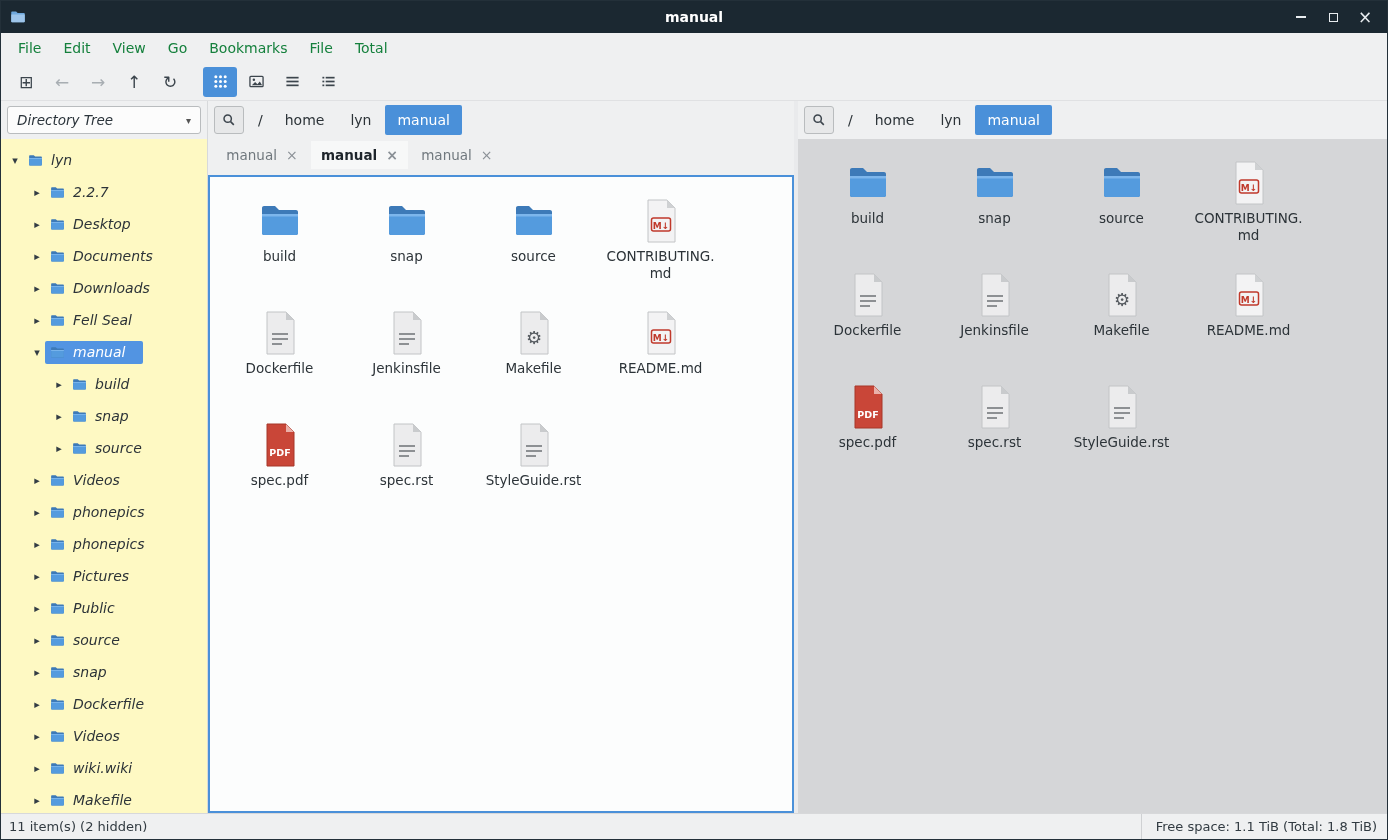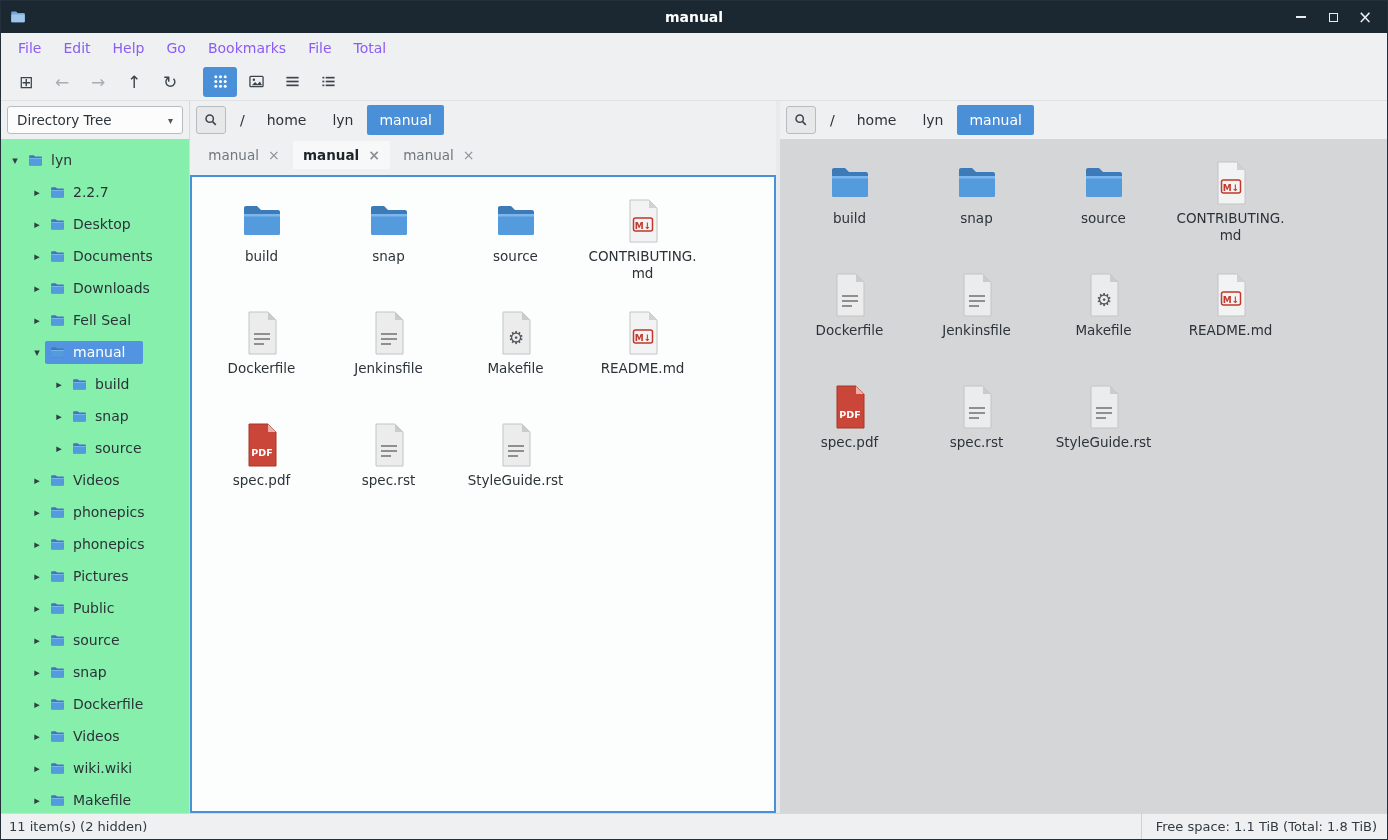--- a/index.html
+++ b/index.html
@@ -12,34 +12,34 @@
   .app-icon { display:flex; align-items:center; }
   .titlebar .title { position:absolute; left:0; right:0; text-align:center; color:#fff; font-weight:bold; font-size:14px; pointer-events:none; }
   .win-controls { margin-left:auto; display:flex; gap:4px; z-index:2; }
   .wc { width:28px; height:24px; display:flex; align-items:center; justify-content:center; color:#e8ecef; }
   .wc-min { display:block; width:10px; height:2px; background:#e8ecef; }
   .wc-max { display:block; width:9px; height:9px; border:1.5px solid #e8ecef; }
   .wc-close::before { content:"\00D7"; font-size:17px; line-height:1; }
 
   
   .menubar { height:30px; background:#eff0f1; display:flex; align-items:center; padding-left:6px; flex:none; }
-  .menu-item { padding:0 11px; line-height:30px; color:#8b5cf6; }
+  .menu-item { padding:0 11px; line-height:30px; color:#15803d; }
 
   
   .toolbar { height:38px; background:#eff0f1; border-bottom:1px solid #e0e1e3; display:flex; align-items:center; padding:0 8px; gap:2px; flex:none; }
   .tb-btn { width:34px; height:30px; display:flex; align-items:center; justify-content:center; border-radius:3px; color:#3c454d; font-size:17px; cursor:default; }
   .tb-btn.disabled { color:#a8aeb3; }
   .tb-btn.active { background:#4a90d9; color:#fff; }
   .tb-btn.group-start { margin-left:14px; }
 
   
   .main { flex:1; display:flex; min-height:0; }
 
   
-  .left-col { width:189px; flex:none; display:flex; flex-direction:column; background:#86efac; border-right:1px solid #d7d9db; }
+  .left-col { width:207px; flex:none; display:flex; flex-direction:column; background:#fef9c3; border-right:1px solid #d7d9db;font-style:italic; }
   .combo-row { height:38px; flex:none; background:#eff0f1; padding:5px 6px; }
   .combo { height:28px; background:#fcfcfc; border:1px solid #b9bcbe; border-radius:3px; display:flex; align-items:center; justify-content:space-between; padding:0 9px; font-size:13.5px; color:#2b343b; }
   .combo-arrow { font-size:10px; color:#555; }
   .tree { flex:1; overflow:hidden; padding-top:5px; }
   .tree-row { height:32px; display:flex; align-items:center; white-space:nowrap; }
   .tree-arrow { width:16px; text-align:center; color:#333d44; font-size:11px; flex:none; }
   .tree-content { display:flex; align-items:center; gap:7px; padding:3px 18px 3px 4px; border-radius:2px; }
   .tree-content.selected { background:#5294e2; color:#fff; }
   .tree-label { font-size:14px; }
 
@@ -93,21 +93,21 @@
       <span class="wc">
           <i class="wc-max"></i>
         </span>
       <span class="wc wc-close"></span>
     </span>
   </div>
 
   <div class="menubar">
       <span class="menu-item">File</span>
       <span class="menu-item">Edit</span>
-      <span class="menu-item">Help</span>
+      <span class="menu-item">View</span>
       <span class="menu-item">Go</span>
       <span class="menu-item">Bookmarks</span>
       <span class="menu-item">File</span>
       <span class="menu-item">Total</span>
     </div>
 
   <div class="toolbar">
       <span class="tb-btn">
         <span style="display: flex;">⊞</span>
       </span>

